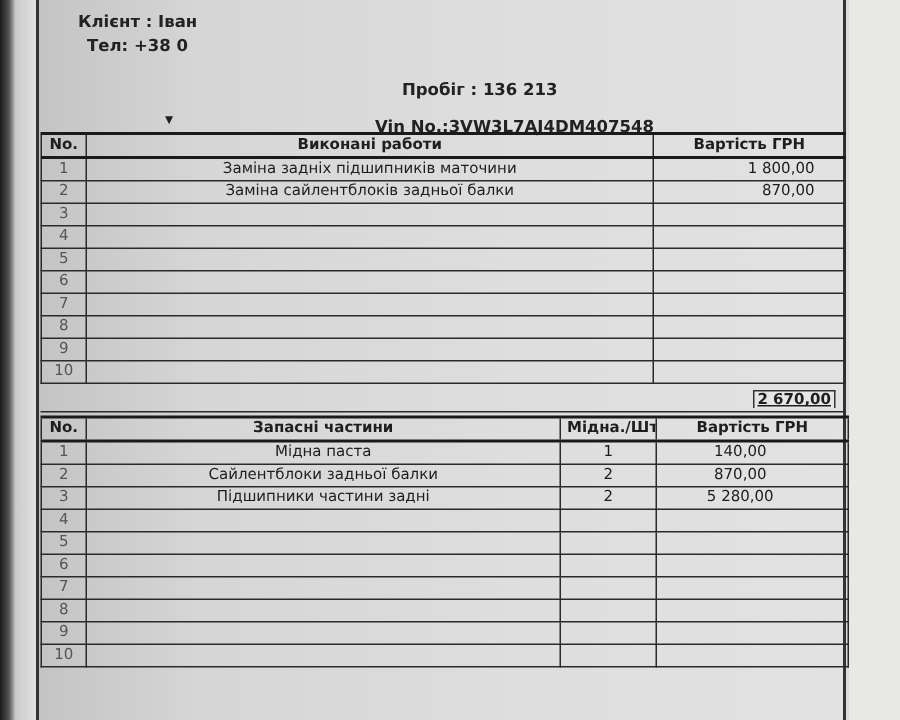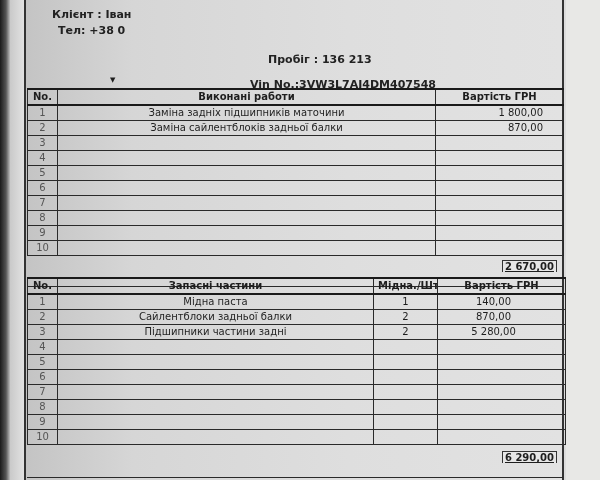--- a/index.html
+++ b/index.html
@@ -26,21 +26,21 @@
   table { border-collapse:collapse; position:absolute; left:1px; table-layout:fixed; }
   td, th {
     border:1px solid #2a2a2a; height:14px; padding:0 4px;
     font-size:10px; line-height:14px; white-space:nowrap; overflow:hidden;
   }
   th { font-weight:bold; text-align:center; border-top:2px solid #1a1a1a; border-bottom:2px solid #1a1a1a; height:14px; }
   td.no { text-align:center; color:#555; }
   td.desc { text-align:center; }
   td.qty { text-align:center; }
   td.cost { text-align:right; padding-right:20px; }
-  .total-row { position:absolute; left:1px; width:536px; height:30px;
+  .total-row { position:absolute; left:1px; width:536px; height:18px;
     border-bottom:1px solid #2a2a2a; box-sizing:border-box; }
   .total-val { position:absolute; right:6px; top:3px; font-size:10px; font-weight:bold;
     text-decoration:underline; border:1px solid #333; border-bottom:none; padding:0 2px; background:#e6e6e6; }
 </style>
 </head>
 <body>
 
 <div class="leftdark"></div>
 <div class="paper-edge"></div>
 <div class="rightmargin"></div>
@@ -205,16 +205,13 @@
           <td class="cost"></td>
         </tr>
       <tr>
           <td class="no">10</td>
           <td class="desc"></td>
           <td class="qty"></td>
           <td class="cost"></td>
         </tr>
     </tbody>
   </table>
-  <div class="total-row" style="top:448px;">
-    <span class="total-val">6 290,00</span>
-  </div>
 </div>
 
 </body></html>

